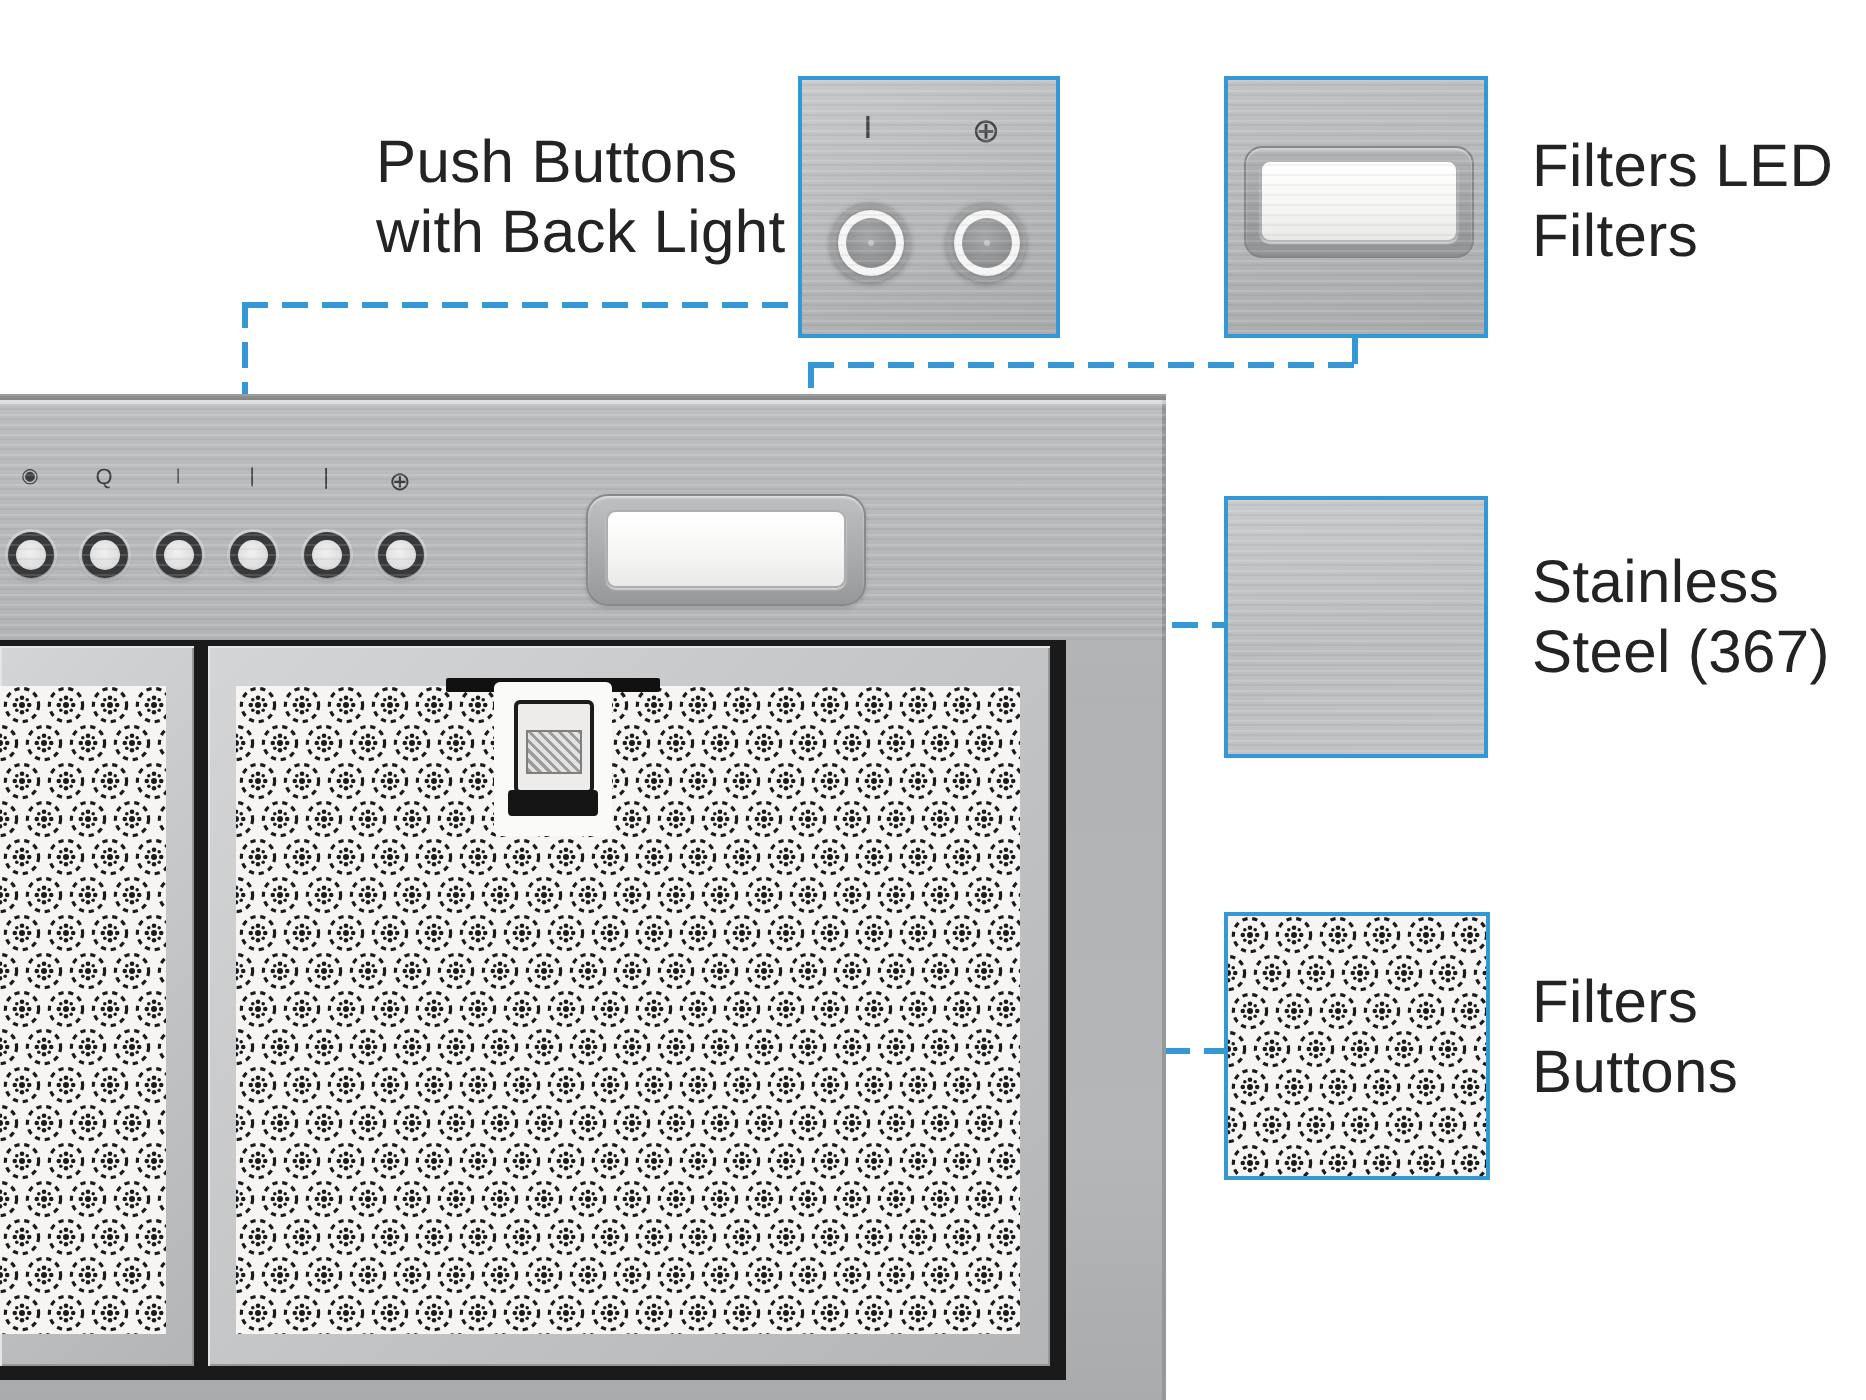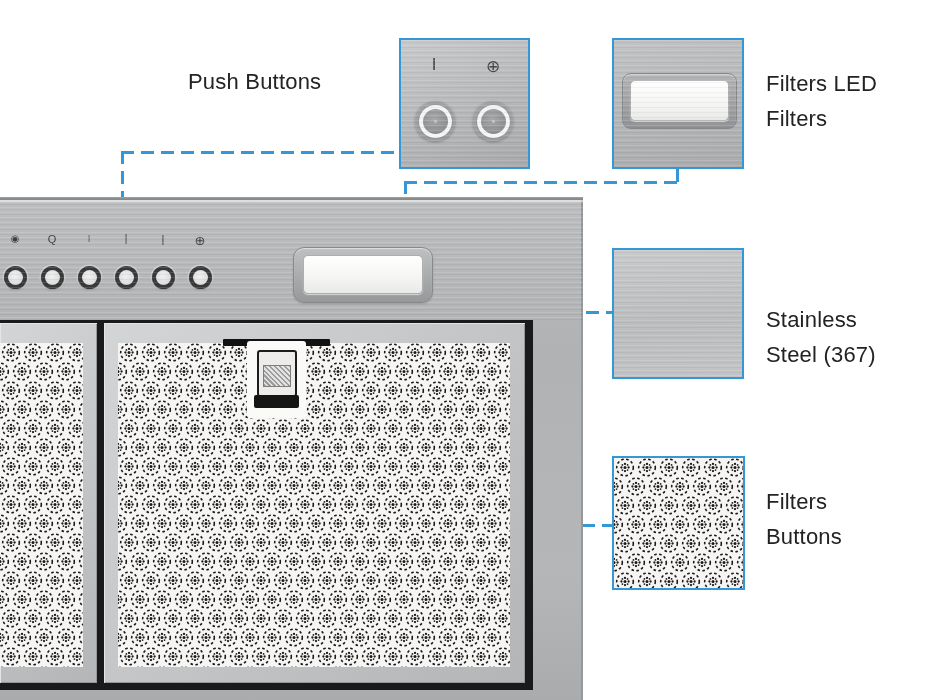--- a/index.html
+++ b/index.html
@@ -5,21 +5,21 @@
   :root{
     --blue:#3398d5;
     --ink:#232323;
   }
   *{margin:0;padding:0;box-sizing:border-box;}
   html,body{background:#fff;}
   body{font-family:"Liberation Sans","DejaVu Sans",sans-serif;}
   .stage{position:relative;width:933px;height:700px;background:#ffffff;overflow:hidden;}
 
   
-  .label{position:absolute;color:var(--ink);font-size:22px;line-height:35px;letter-spacing:.2px;}
+  .label{position:absolute;color:var(--ink);font-size:30px;line-height:35px;letter-spacing:.2px;}
 
   
   .inset{position:absolute;border:2.5px solid var(--blue);overflow:hidden;background:#bdbec0;}
   .brushed::after{content:"";position:absolute;inset:0;pointer-events:none;
     background:repeating-linear-gradient(180deg,rgba(255,255,255,.13) 0 1px,rgba(255,255,255,0) 1px 2px,rgba(0,0,0,.045) 2px 3px,rgba(0,0,0,0) 3px 5px);}
   .inset-push{left:399px;top:38px;width:131px;height:131px;background:linear-gradient(160deg,#c9cacc,#a8a9ab);}
   .inset-led{left:612px;top:38px;width:132px;height:131px;background:linear-gradient(170deg,#c2c3c5,#aaabad);}
   .inset-steel{left:612px;top:248px;width:132px;height:131px;background:linear-gradient(175deg,#c9cacc 0,#bcbdbf 55%,#c3c4c6);}
   .inset-filters{left:612px;top:456px;width:133px;height:134px;background:#f4f3f1;border-width:2px;}
 
@@ -90,26 +90,27 @@
     background:repeating-linear-gradient(45deg,#9c9c9c 0 1.5px,#e2e2e2 1.5px 3.5px);}
   .latch-handle{position:absolute;left:254px;top:75px;width:45px;height:13px;background:#151515;border-radius:2px;}
 </style>
 </head>
 <body>
 
 <div class="stage">
 
   <div class="label" style="left:188px;top:64px;">
     <div>Push Buttons</div>
+    <div>with Back Light</div>
   </div>
   <div class="label" style="left:766px;top:66px;">
     <div>Filters LED</div>
     <div>Filters</div>
   </div>
-  <div class="label" style="left:766px;top:274px;margin-top:28px;">
+  <div class="label" style="left:766px;top:274px;">
     <div>Stainless</div>
     <div>Steel (367)</div>
   </div>
   <div class="label" style="left:766px;top:484px;">
     <div>Filters</div>
     <div>Buttons</div>
   </div>
 
   <div class="dash-h" style="left:121px;top:151px;width:278px;"></div>
   <div class="dash-v" style="left:121px;top:151px;height:67px;"></div>

